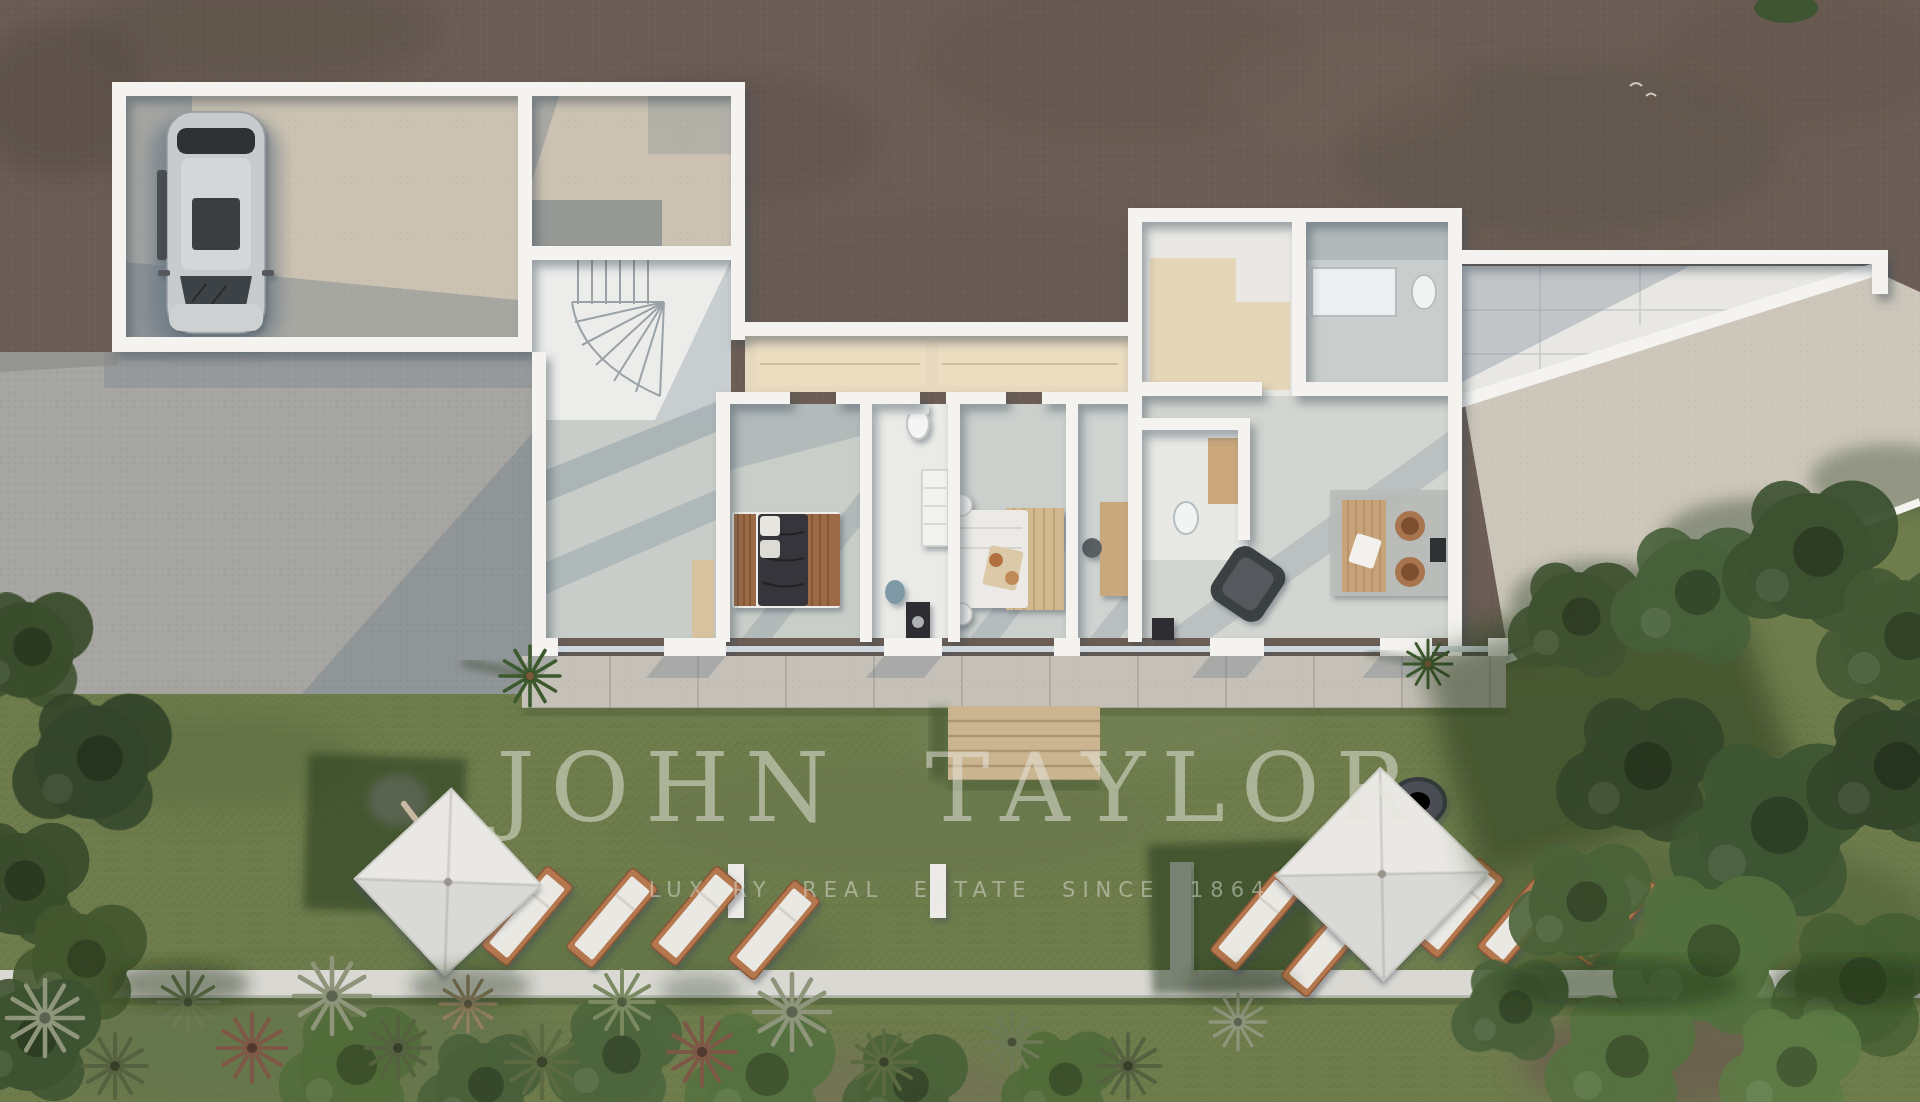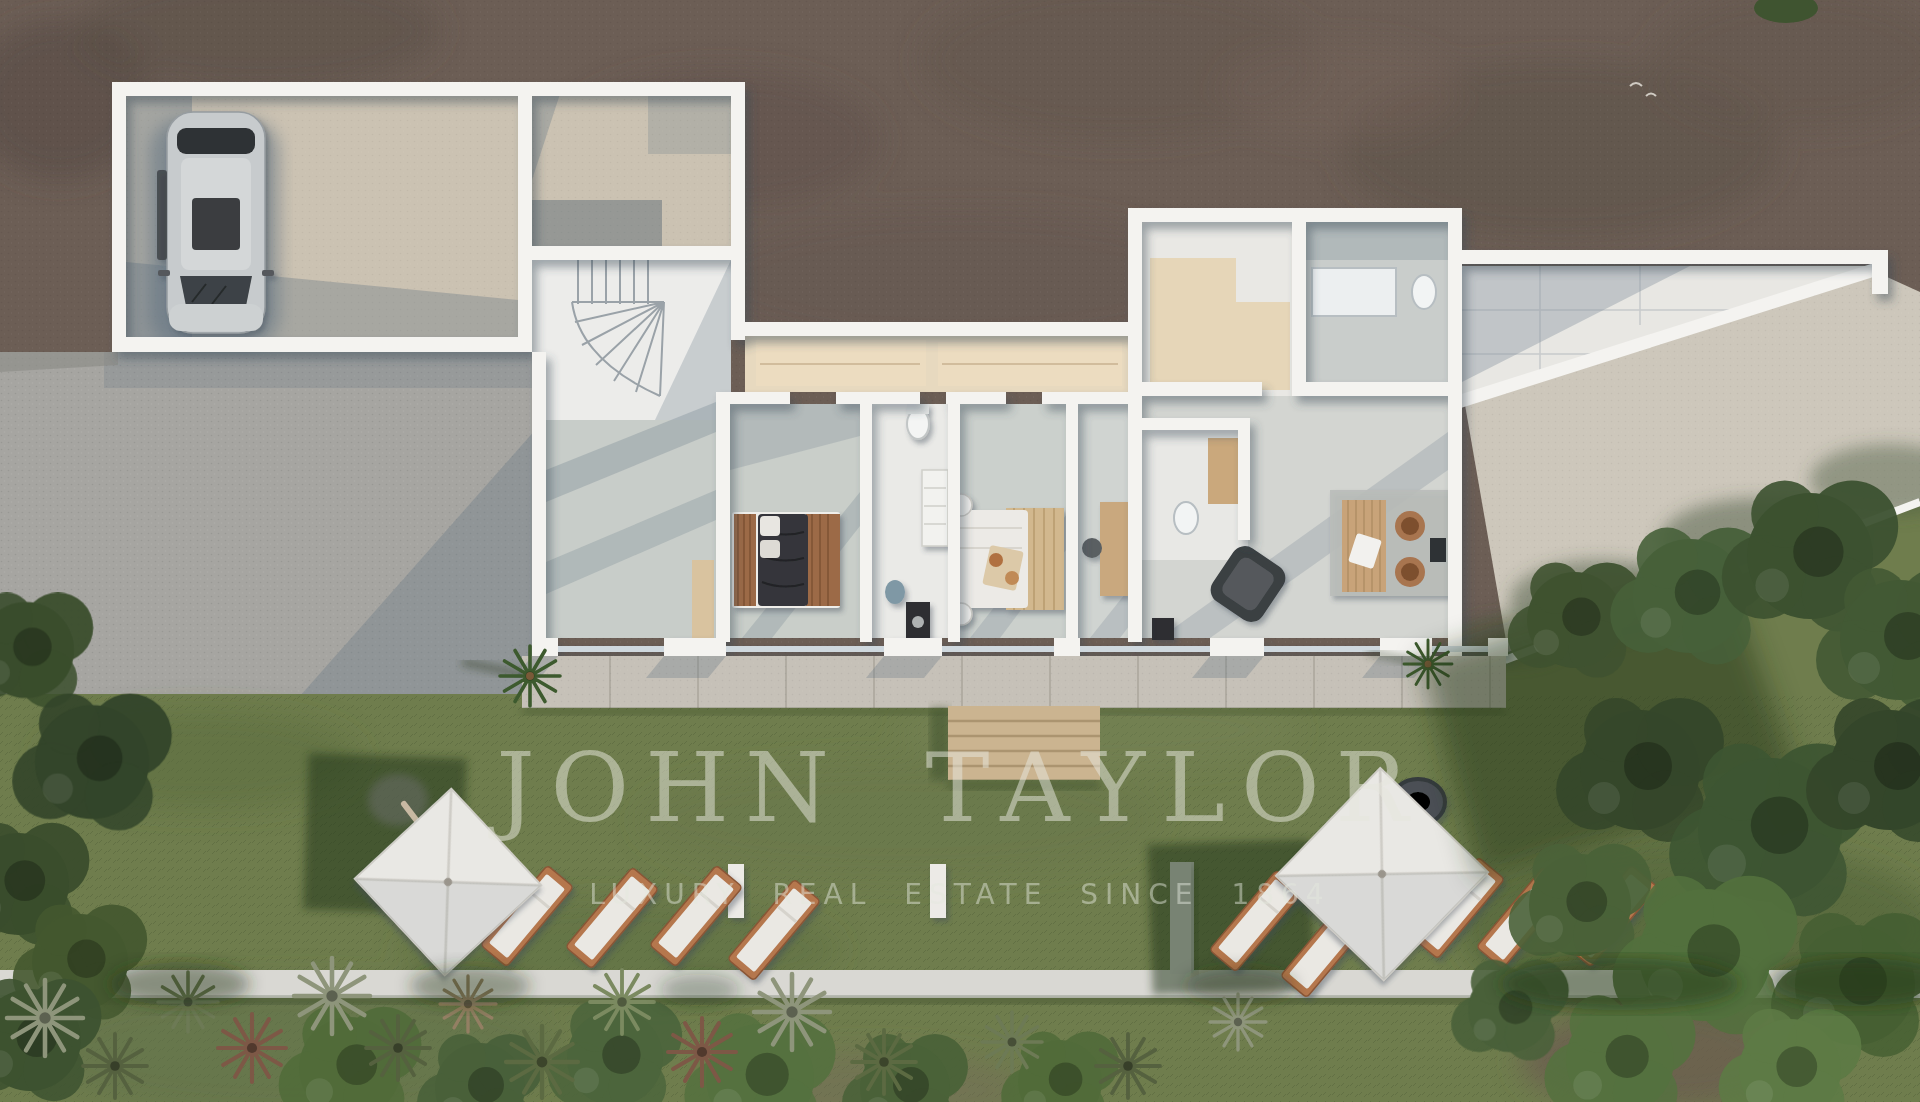--- a/index.html
+++ b/index.html
@@ -2,21 +2,21 @@
 <html><head>
 <meta charset="utf-8">
 <style>
   html,body{margin:0;padding:0;background:#1c1c1c;}
   .stage{position:relative;width:1920px;height:1102px;overflow:hidden;background:#6c5e55;}
   .stage svg{position:absolute;inset:0;display:block;}
   .watermark{position:absolute;left:0;right:0;top:740px;text-align:center;pointer-events:none;}
   .brand{font-family:"DejaVu Serif","Liberation Serif",serif;font-size:96px;line-height:1;
          letter-spacing:16px;word-spacing:34px;color:rgba(230,231,221,0.52);white-space:nowrap;}
   .tagline{position:absolute;left:0;right:0;top:878px;text-align:center;pointer-events:none;
-         font-family:"DejaVu Sans","Liberation Sans",sans-serif;font-size:28px;letter-spacing:7px;
+         font-family:"DejaVu Sans","Liberation Sans",sans-serif;font-size:21px;letter-spacing:7px;
          word-spacing:16px;color:rgba(228,231,222,0.48);white-space:nowrap;}
 </style>
 </head>
 <body>
 
 <div class="stage">
 <svg width="1920" height="1102" viewBox="0 0 1920 1102">
   <defs>
     <filter id="b4">
           <feGaussianBlur stdDeviation="4"></feGaussianBlur>

